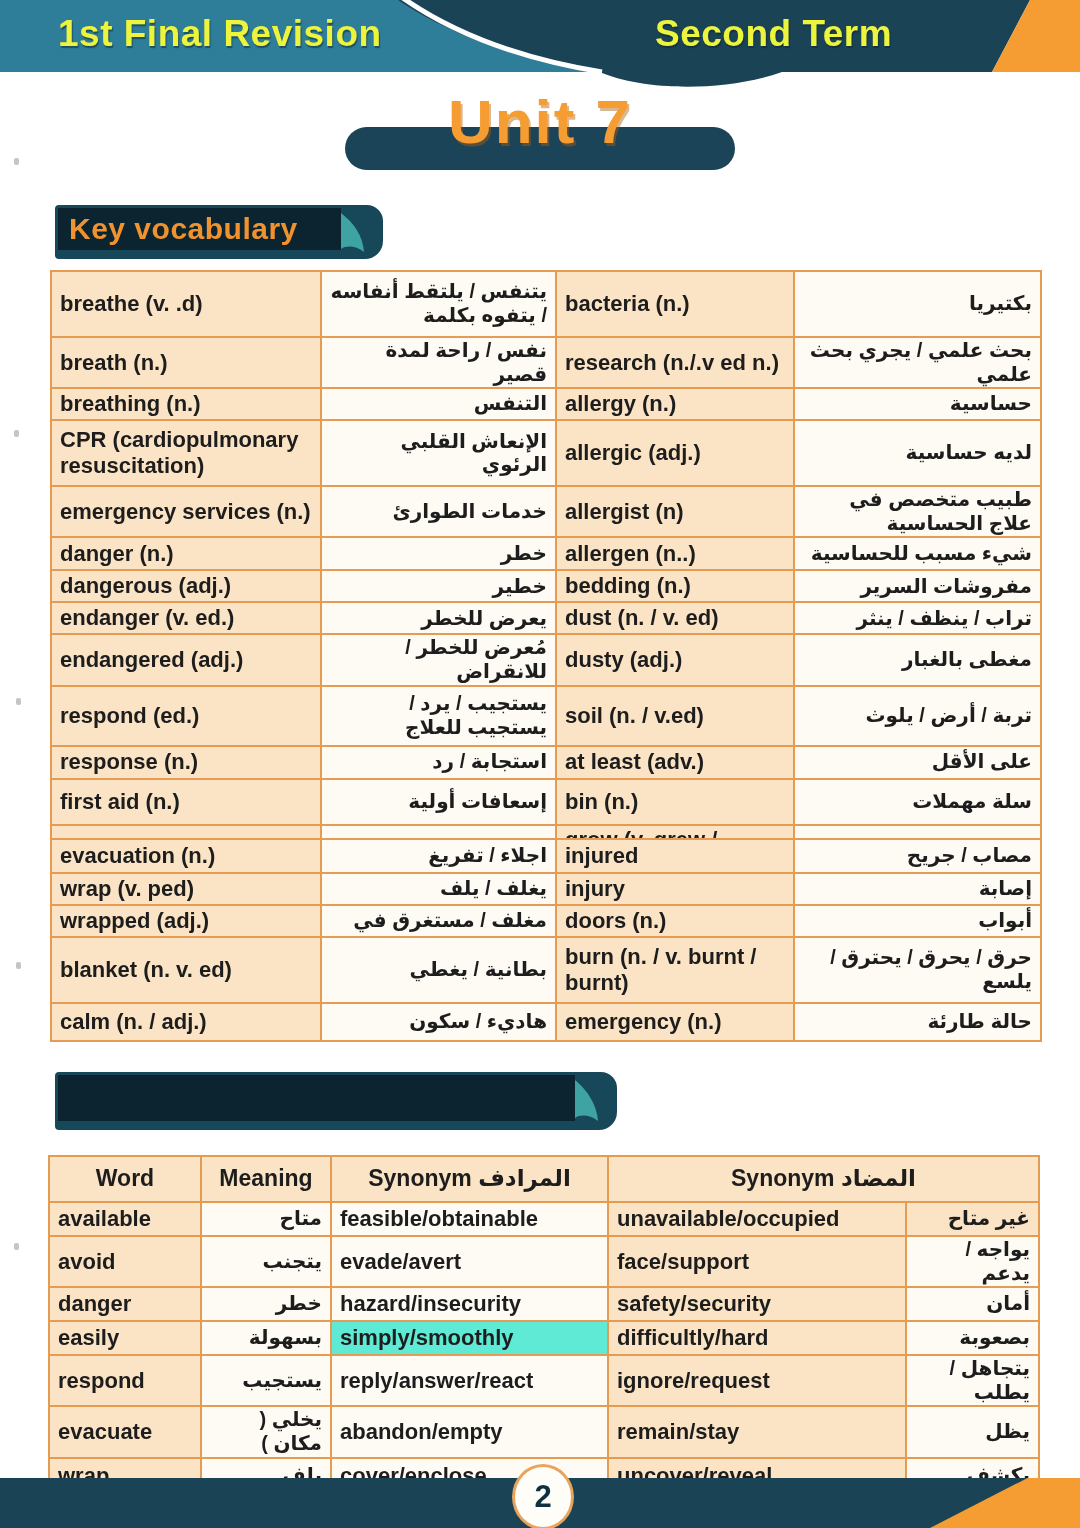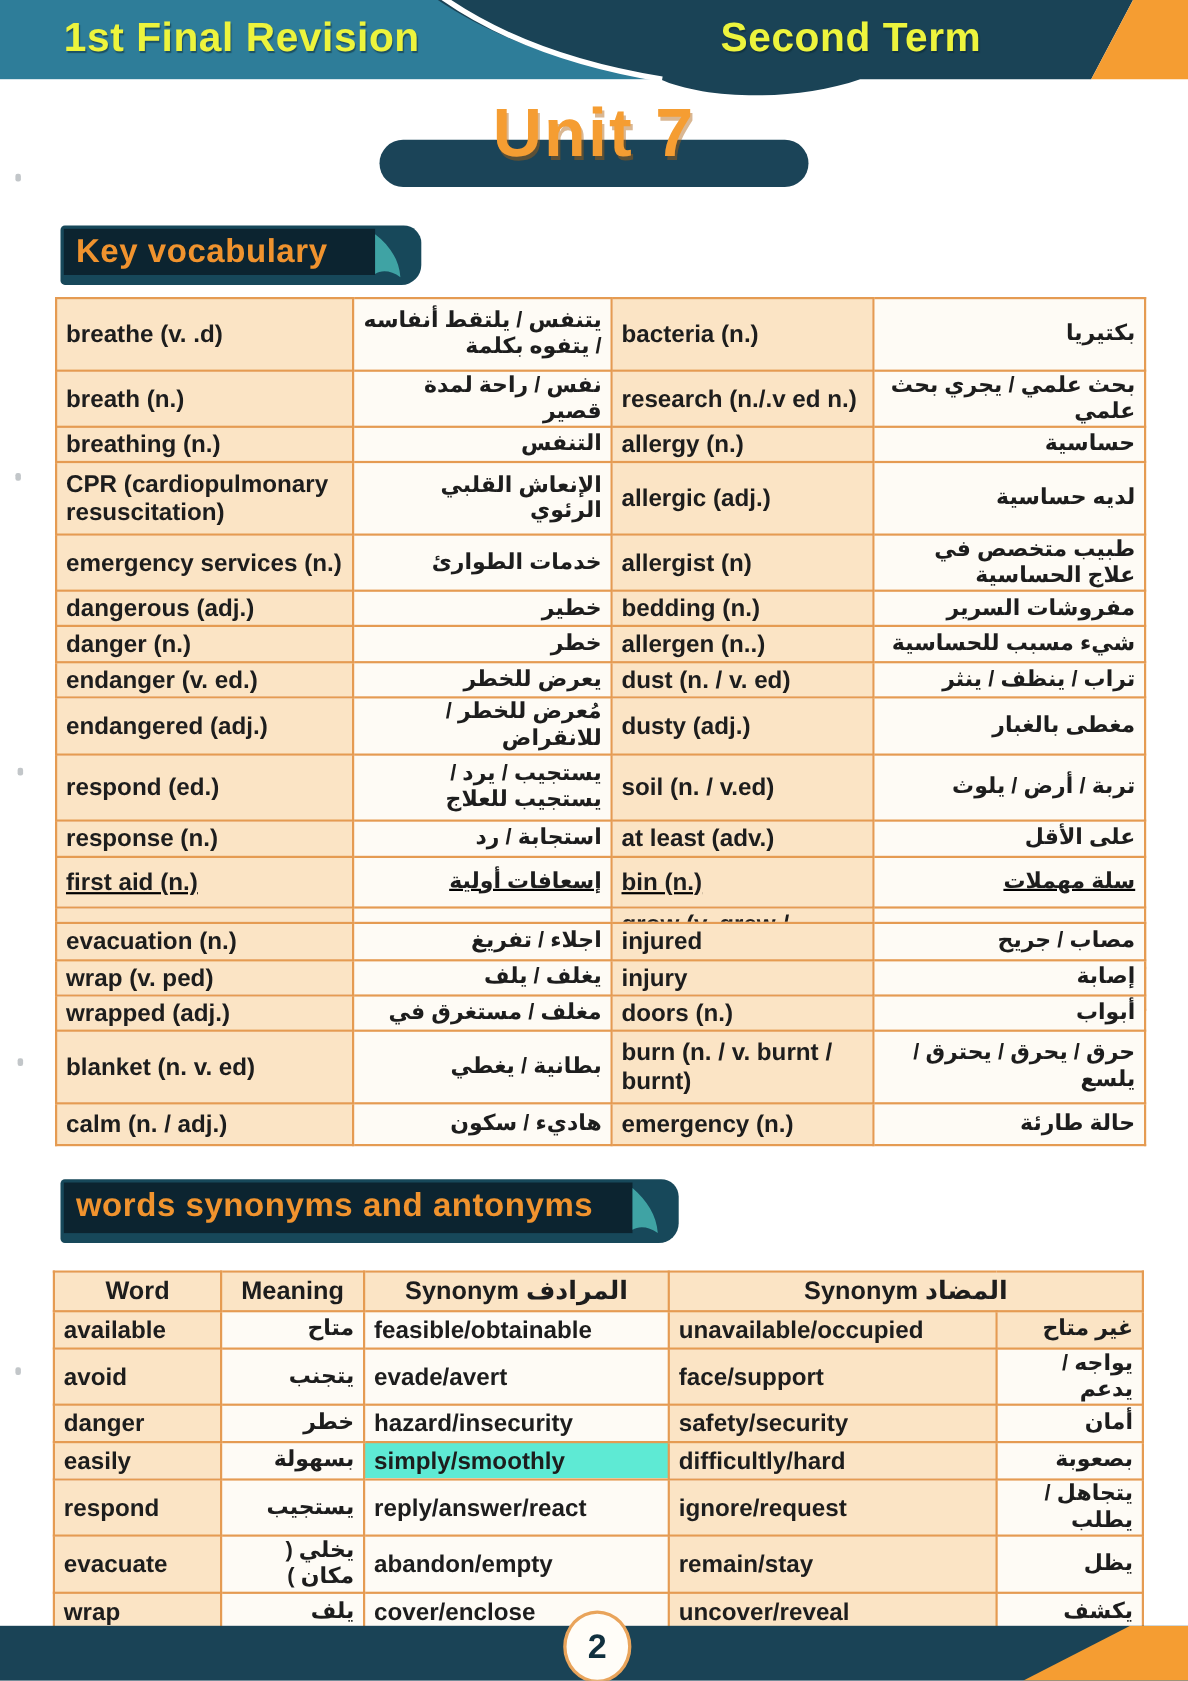--- a/index.html
+++ b/index.html
@@ -43,21 +43,21 @@
     border:2px solid var(--tborder);padding:1px 8px;font-weight:bold;
     color:#1d1d1d;line-height:1.18;overflow:hidden;
   }
   .sheet td.en{background:var(--peach);text-align:left;font-size:22px;}
   .sheet td.ar{background:#FEFBF5;text-align:right;direction:rtl;font-size:20px;}
   .sheet td.peach{background:var(--peach);}
   .sheet th{background:var(--peach);text-align:center;font-size:23px;}
   #vocab-a{left:50px;top:270px;width:990px;}
   #vocab-b{left:50px;top:838px;width:990px;}
   #syn-table{left:48px;top:1155px;width:992px;}
-  #syn-table thead tr{height:36px;border-radius:22px;}
+  #syn-table thead tr{height:46px;border-radius:22px;}
   
   .footer-bar{position:absolute;left:0;top:1478px;width:1080px;height:50px;background:var(--navy2);}
   .footer-orange{
     position:absolute;left:930px;top:1478px;width:150px;height:50px;background:var(--orange);
     clip-path:polygon(65% 0,100% 0,100% 100%,0 100%);
   }
   .page-circle{
     position:absolute;left:512px;top:1464px;width:56px;height:60px;border-radius:50%;
     background:#FFFDF8;border:3px solid #E9A45B;display:flex;align-items:center;justify-content:center;
     font-size:31px;font-weight:bold;color:#10303F;z-index:2;
@@ -120,31 +120,31 @@
         <td class="ar" dir="rtl">الإنعاش القلبي الرئوي</td>
         <td class="en">allergic (adj.)</td>
         <td class="ar" dir="rtl">لديه حساسية</td>
       </tr>
       <tr style="height: 33px;">
         <td class="en">emergency services (n.)</td>
         <td class="ar" dir="rtl">خدمات الطوارئ</td>
         <td class="en">allergist (n)</td>
         <td class="ar" dir="rtl">طبيب متخصص في علاج الحساسية</td>
       </tr>
+      <tr style="height: 33px;">
+        <td class="en">danger (n.)</td>
+        <td class="ar" dir="rtl">خطر</td>
+        <td class="en">allergen (n..)</td>
+        <td class="ar" dir="rtl">شيء مسبب للحساسية</td>
+      </tr>
       <tr style="height: 32px;">
         <td class="en">dangerous (adj.)</td>
         <td class="ar" dir="rtl">خطير</td>
         <td class="en">bedding (n.)</td>
         <td class="ar" dir="rtl">مفروشات السرير</td>
-      </tr>
-      <tr style="height: 33px;">
-        <td class="en">danger (n.)</td>
-        <td class="ar" dir="rtl">خطر</td>
-        <td class="en">allergen (n..)</td>
-        <td class="ar" dir="rtl">شيء مسبب للحساسية</td>
       </tr>
       <tr style="height: 32px;">
         <td class="en">endanger (v. ed.)</td>
         <td class="ar" dir="rtl">يعرض للخطر</td>
         <td class="en">dust (n. / v. ed)</td>
         <td class="ar" dir="rtl">تراب / ينظف / ينثر</td>
       </tr>
       <tr style="height: 33px;">
         <td class="en">endangered (adj.)</td>
         <td class="ar" dir="rtl">مُعرض للخطر / للانقراض</td>
@@ -156,21 +156,21 @@
         <td class="ar" dir="rtl">يستجيب / يرد / يستجيب للعلاج</td>
         <td class="en">soil (n. / v.ed)</td>
         <td class="ar" dir="rtl">تربة / أرض / يلوث</td>
       </tr>
       <tr style="height: 33px;">
         <td class="en">response (n.)</td>
         <td class="ar" dir="rtl">استجابة / رد</td>
         <td class="en">at least (adv.)</td>
         <td class="ar" dir="rtl">على الأقل</td>
       </tr>
-      <tr style="height: 46px; text-decoration: underline;">
+      <tr style="height: 46px;">
         <td class="en">first aid (n.)</td>
         <td class="ar" dir="rtl">إسعافات أولية</td>
         <td class="en">bin (n.)</td>
         <td class="ar" dir="rtl">سلة مهملات</td>
       </tr>
       <tr style="height: 33px;">
         <td class="en">growth (n.)</td>
         <td class="ar" dir="rtl">نمو / ازدياد</td>
         <td class="en">grow (v. grew / grown)</td>
         <td class="ar" dir="rtl">ينمو / يكبر / يزداد / يزرع</td>
@@ -220,21 +220,20 @@
         <td class="ar" dir="rtl">هاديء / سكون</td>
         <td class="en">emergency (n.)</td>
         <td class="ar" dir="rtl">حالة طارئة</td>
       </tr>
     </tbody>
 </table>
 
 <div class="sec-hdr" id="sec-syn">
   <div class="sec-outer"></div>
   <div class="sec-inner"></div>
-  <div class="sec-label">words synonyms and antonyms</div>
   <svg class="sec-swoosh" width="30" height="44" viewBox="0 0 30 44">
     <path d="M2,1 C15,12 24,26 25,42 C17,36 8,35 2,39 Z" style="fill:var(--swoosh)"></path>
   </svg>
 </div>
 
 <table class="sheet" id="syn-table">
   <colgroup>
       <col style="width:152px">
       <col style="width:130px">
       <col style="width:277px">

